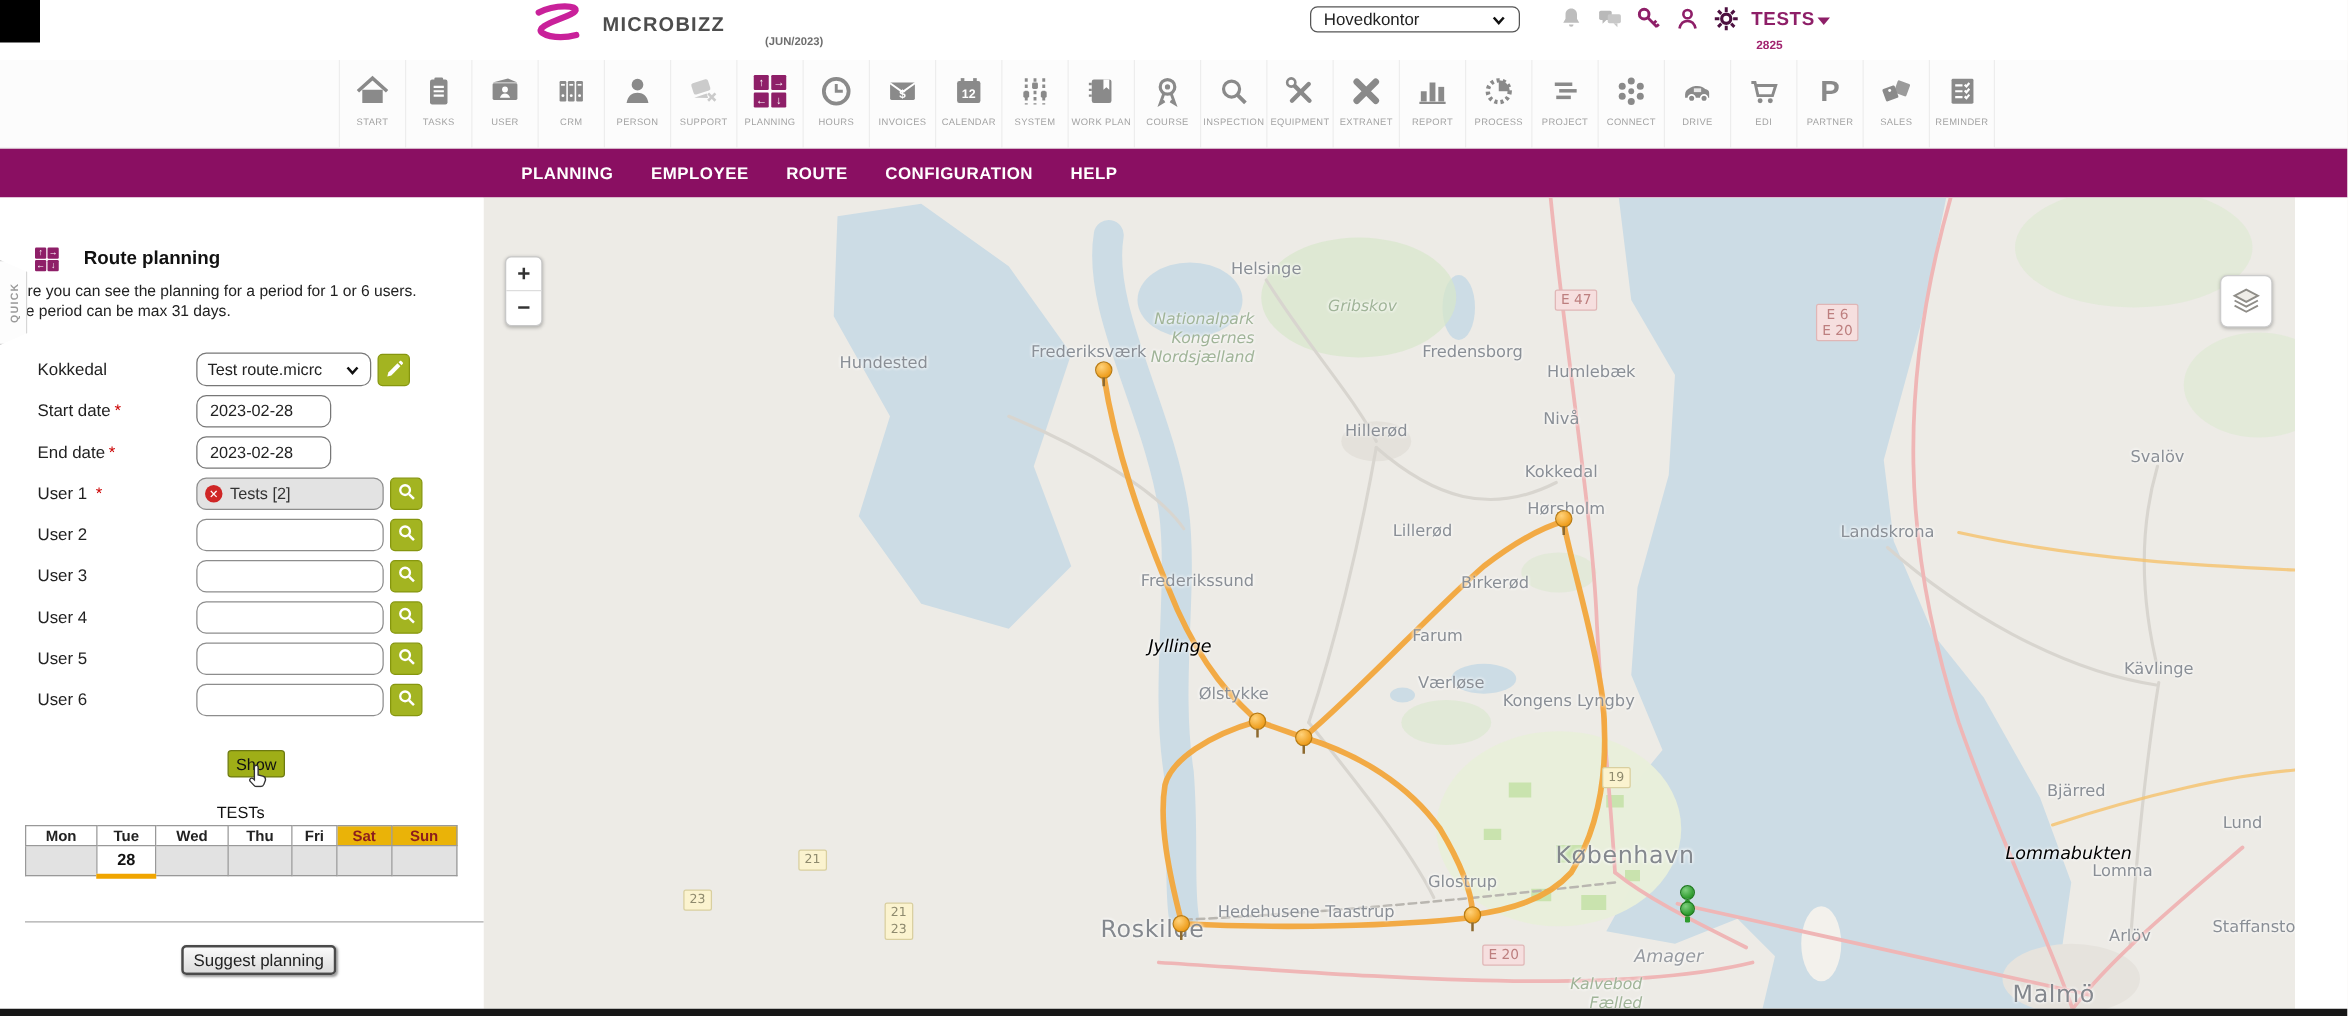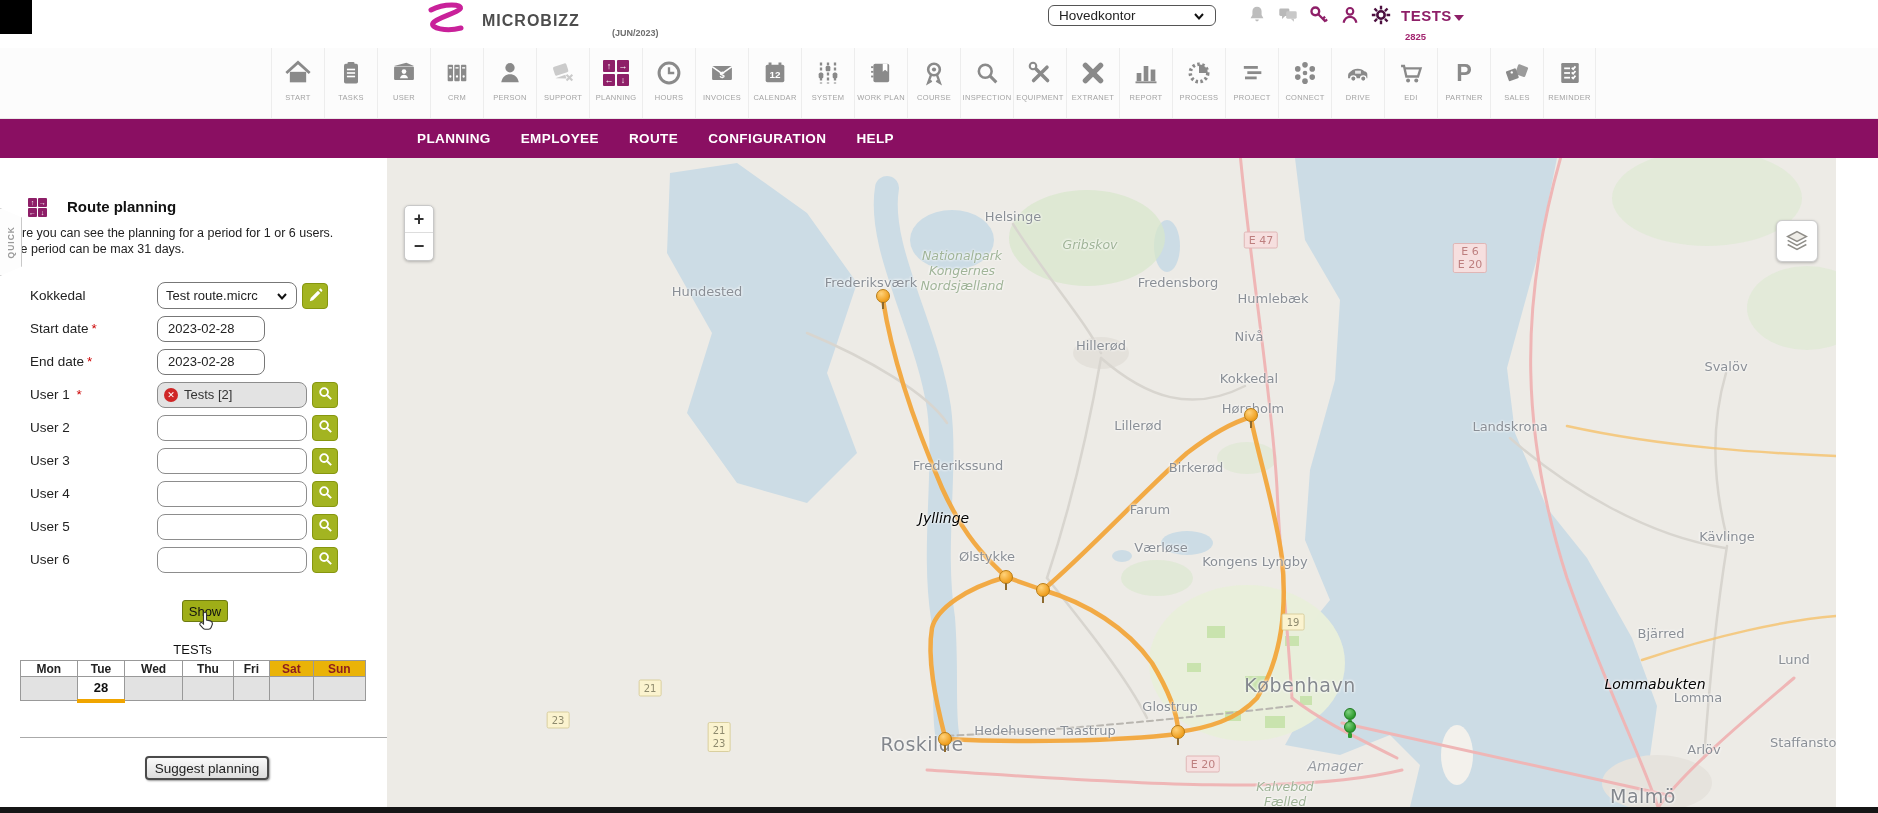--- a/index.html
+++ b/index.html
@@ -72,21 +72,21 @@
   table.sched th { border:1px solid #999; font-size:12px; font-weight:bold; color:#222; height:16px; background:#fff; }
   table.sched th.weekend { background:#eab308; color:#8c1d1d; }
   table.sched td { border:1px solid #999; height:24px; background:#e2e2e2; text-align:center; font-size:13px; font-weight:bold; color:#111; cursor:pointer; }
   table.sched td.active { background:#fff; border-bottom:4px solid #f0a500; }
   .panel-sep { width:367px; margin:34px 0 0 20px; border:none; border-top:1px solid #aaa; }
   .suggest-btn { position:absolute; left:145px; top:598px; width:124px; height:24px; border:2px solid #4a4a4a; border-radius:4px; background:linear-gradient(#fafafa,#dcdcdc); font-size:13.5px; color:#222; cursor:pointer; box-shadow:1px 1px 2px rgba(0,0,0,.4); font-family:inherit; }
 
   
   .map { position:relative; width:1449px; height:649px; flex:none; background:#edebe6; overflow:hidden; }
   .map svg.base { position:absolute; left:0; top:0; }
-  .map-label { position:absolute; transform:translate(-50%,-50%); font-family:"DejaVu Sans", sans-serif; font-size:13px; color:#8a8f96; white-space:pre-line; text-align:center; line-height:15px; text-shadow:0 0 3px #fff, 0 0 3px #fff; pointer-events:none; }
+  .map-label { position:absolute; transform:translate(-50%,-50%); font-family:"DejaVu Sans", sans-serif; font-size:13px; color:#8a8f96; white-space:pre-line; text-align:right; line-height:15px; text-shadow:0 0 3px #fff, 0 0 3px #fff; pointer-events:none; }
   .map-label.big { font-size:19px; color:#84888e; letter-spacing:.5px; }
   .map-label.nature { font-style:italic; color:#a0b498; font-size:12.5px; }
   .map-label.water { font-style:italic; color:#000000; font-size:14px; }
   .map-label.island { font-style:italic; color:#979ba1; font-size:14px; }
   .shield { position:absolute; transform:translate(-50%,-50%); font-family:"DejaVu Sans", sans-serif; font-size:11px; padding:1px 4px; border-radius:2px; white-space:pre-line; text-align:center; line-height:13px; pointer-events:none; }
   .shield.euro { background:#f6dfdf; border:1px solid #e0b6b6; color:#bd7f7f; }
   .shield.local { background:#fbf3cf; border:1px solid #d9cf9f; color:#8e8a6e; font-size:10px; }
   .marker { position:absolute; width:14px; height:14px; border-radius:50%; transform:translate(-50%,-50%); background:radial-gradient(circle at 35% 30%, #ffd27a, #ef9f1f 70%); border:1px solid #b97c14; cursor:pointer; z-index:5; }
   .marker::after { content:""; position:absolute; left:5px; top:12px; width:2px; height:7px; background:#8d6a2f; }
   .marker.green { width:12px; height:12px; background:radial-gradient(circle at 35% 30%, #7fd07f, #2e9b2e 70%); border:1px solid #1f7a1f; }

